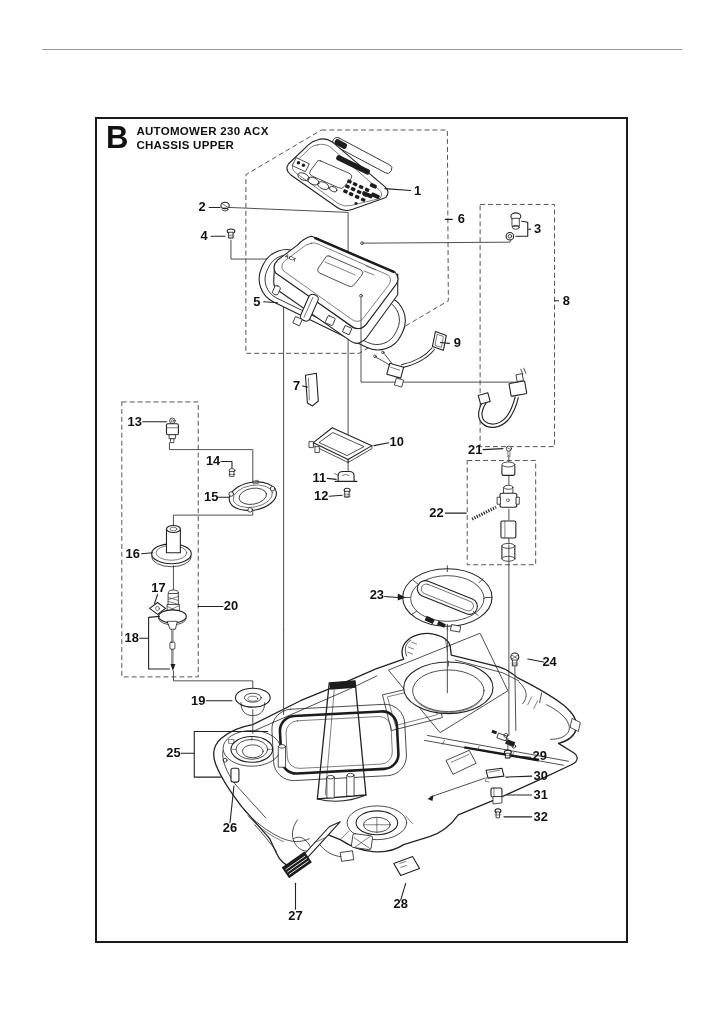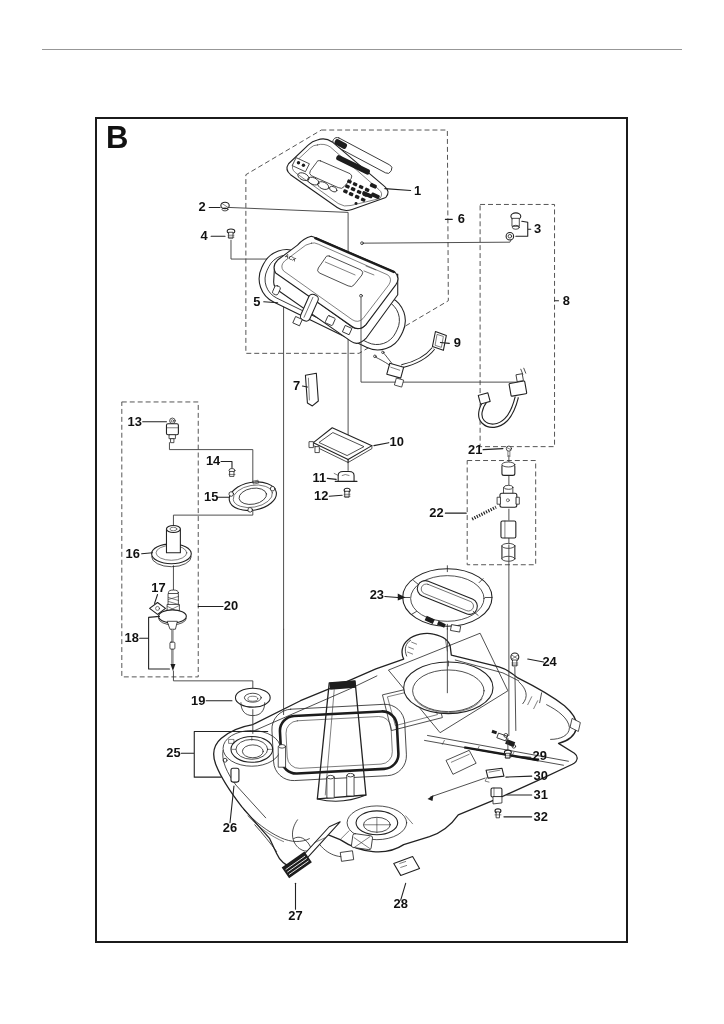--- a/index.html
+++ b/index.html
@@ -29,20 +29,24 @@
   text.micro{font-family:"Liberation Sans",sans-serif;font-weight:bold;fill:#333;}
 </style>
 </head>
 <body>
 
 <div class="top-rule"></div>
 
 <div class="frame">
   <div class="title-block">
     <span class="section-letter">B</span>
+    <div class="title-lines">
+      <div>AUTOMOWER 230 ACX</div>
+      <div>CHASSIS UPPER</div>
+    </div>
   </div>
 
   <svg class="art" width="529" height="822" viewBox="95 117 533 826" xmlns="http://www.w3.org/2000/svg">
 
     <g>
       <polygon class="dashbox" points="321,127 448,127 449,299 359,352 245,352 245,172"></polygon>
     </g>
     <g>
       <rect class="dashbox" x="481" y="202" width="75" height="244"></rect>
     </g>

